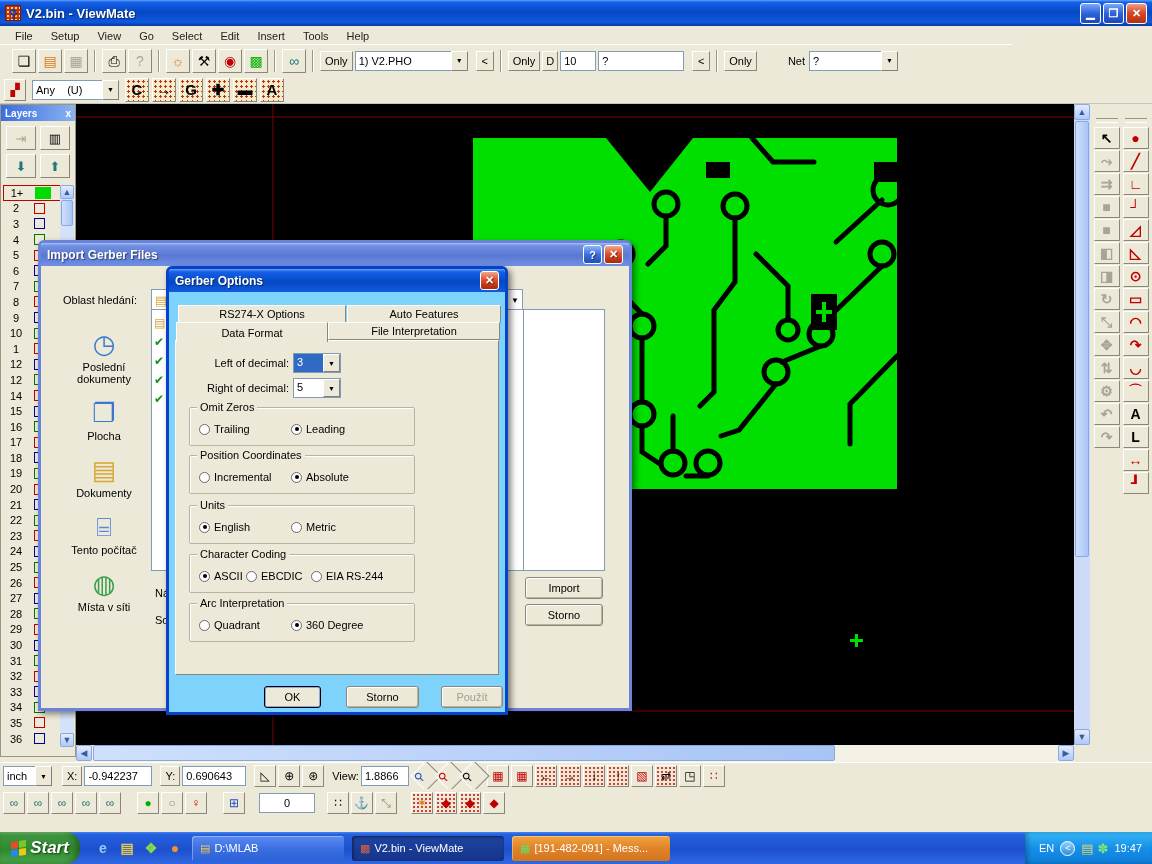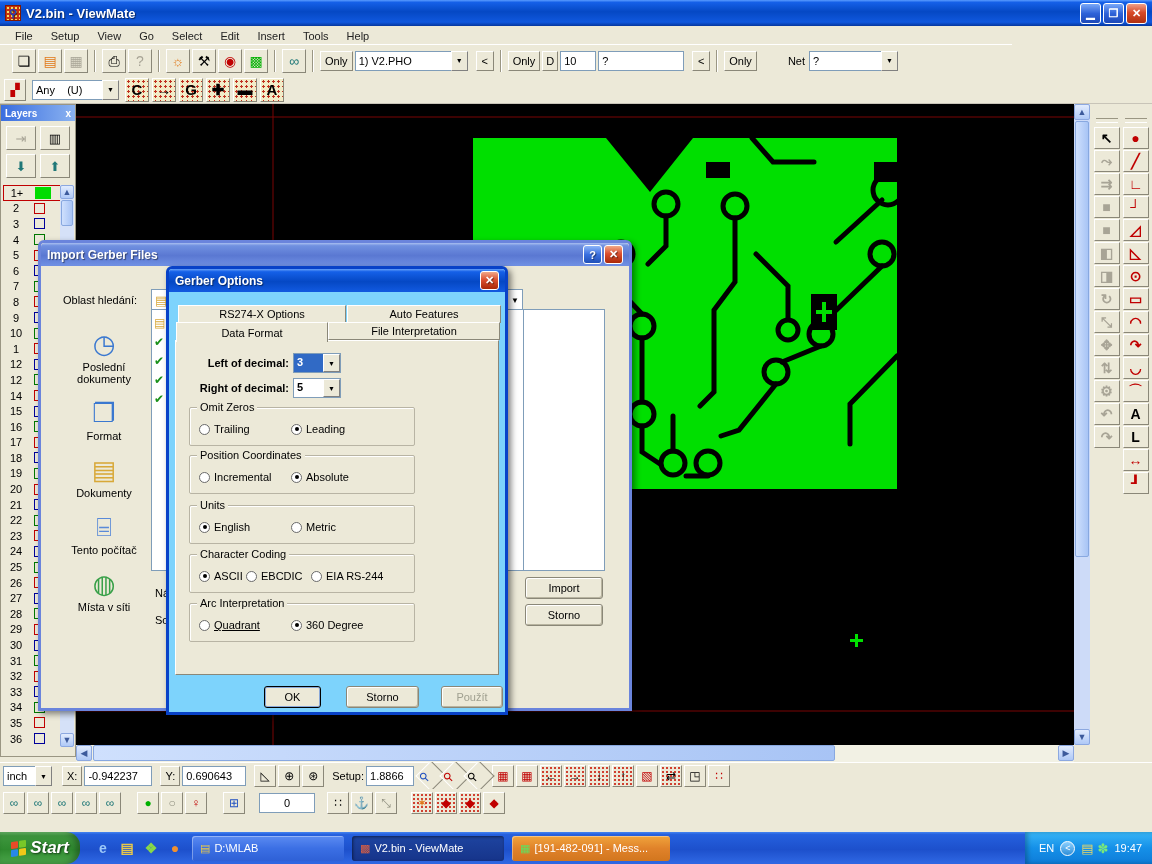--- a/index.html
+++ b/index.html
@@ -117,21 +117,21 @@
   .ft-label{position:absolute;left:114px;top:371px;}
 
   .gerber-dlg{position:absolute;left:166px;top:266px;width:342px;height:449px;z-index:20;
     background:#7dd3fc;border:3px solid #0842C8;border-radius:6px 6px 0 0;box-shadow:3px 3px 6px rgba(0,0,0,.5);}
   .gerber-dlg .dlg-title{background:linear-gradient(180deg,#66A0F8 0%,#1560E8 12%,#0548C4 55%,#1058DE 95%);}
   .tab{position:absolute;height:18px;background:#ECE9D8;border:1px solid;border-color:#fff #8A8778 #8A8778 #fff;
     display:flex;align-items:center;justify-content:center;font-size:11px;}
   .tab.active{height:20px;border-bottom:none;z-index:2;}
   .tabpanel{position:absolute;left:6px;top:71px;width:324px;height:335px;background:#ECE9D8;
     border:1px solid;border-color:#fff #8A8778 #8A8778 #fff;}
-  .dec-row{position:absolute;display:flex;align-items:center;font-weight:bold;}
+  .dec-row{position:absolute;display:flex;align-items:center;}
   .dec-row .lbl{width:94px;text-align:right;margin-right:4px;}
   .dec-combo{width:48px;height:20px;background:#fff;border:1px solid #7F9DB9;display:flex;}
   .dec-combo .val{flex:1;padding:2px 3px;}
   .dec-combo .val.sel{background:#316AC5;color:#fff;}
   .group{position:absolute;left:20px;width:226px;height:39px;border:1px solid #B8B4A4;border-radius:2px;
     box-shadow:inset 1px 1px 0 #fff;}
   .group .gtitle{position:absolute;left:7px;top:-7px;background:#ECE9D8;padding:0 3px;}
   .opt{position:absolute;top:15px;display:flex;align-items:center;gap:4px;}
   .radio{width:11px;height:11px;border-radius:50%;border:1px solid #6A6A6A;background:#fff;position:relative;}
   .radio.on:after{content:"";position:absolute;left:2.5px;top:2.5px;width:4px;height:4px;border-radius:50%;background:#000;}
@@ -534,21 +534,21 @@
       <span class="darr">▼</span>
     </span>
   </div>
   <div class="places">
       <div class="place">
         <span class="picon" style="color: rgb(58, 120, 208);">◷</span>
         <span>Poslední dokumenty</span>
       </div>
       <div class="place">
         <span class="picon" style="color: rgb(58, 120, 208);">❐</span>
-        <span>Format</span>
+        <span>Plocha</span>
       </div>
       <div class="place">
         <span class="picon" style="color: rgb(216, 168, 56);">▤</span>
         <span>Dokumenty</span>
       </div>
       <div class="place">
         <span class="picon" style="color: rgb(90, 138, 216);">⌸</span>
         <span>Tento počítač</span>
       </div>
       <div class="place">
@@ -647,21 +647,21 @@
           <span class="radio"></span>
           <span>EBCDIC</span>
         </span>
         <span class="opt" style="left: 121px;">
           <span class="radio"></span>
           <span>EIA RS-244</span>
         </span>
       </div>
       <div class="group" style="top: 334px;">
         <span class="gtitle">Arc Interpretation</span>
-        <span class="opt" style="left: 9px; text-decoration: underline;">
+        <span class="opt" style="left: 9px;">
           <span class="radio"></span>
           <span>Quadrant</span>
         </span>
         <span class="opt" style="left: 101px;">
           <span class="radio on"></span>
           <span>360 Degree</span>
         </span>
       </div>
     </div>
 
@@ -681,21 +681,21 @@
   </span>
   <span class="flatbtn" style="margin-left:8px;">X:</span>
   <span class="field" style="width:68px;">-0.942237</span>
   <span class="flatbtn" style="margin-left:6px;">Y:</span>
   <span class="field" style="width:64px;">0.690643</span>
   <span style="display:flex;gap:2px;margin-left:6px;">
       <span class="tb small blk">◺</span>
       <span class="tb small blk">⊕</span>
       <span class="tb small blk">⊛</span>
     </span>
-  <span style="margin-left:6px;">Setup:</span>
+  <span style="margin-left:6px;">View:</span>
   <span class="field" style="width:48px;">1.8866</span>
   <span style="display:flex;gap:2px;margin-left:4px;">
       <span class="tb small blue mag">⚲</span>
       <span class="tb small red mag">⚲</span>
       <span class="tb small blk mag">⚲</span>
       <span class="tb small red">▦</span>
       <span class="tb small red">▦</span>
       <span class="tb small blk panred">←</span>
       <span class="tb small blk panred">→</span>
       <span class="tb small blk panred">↓</span>

